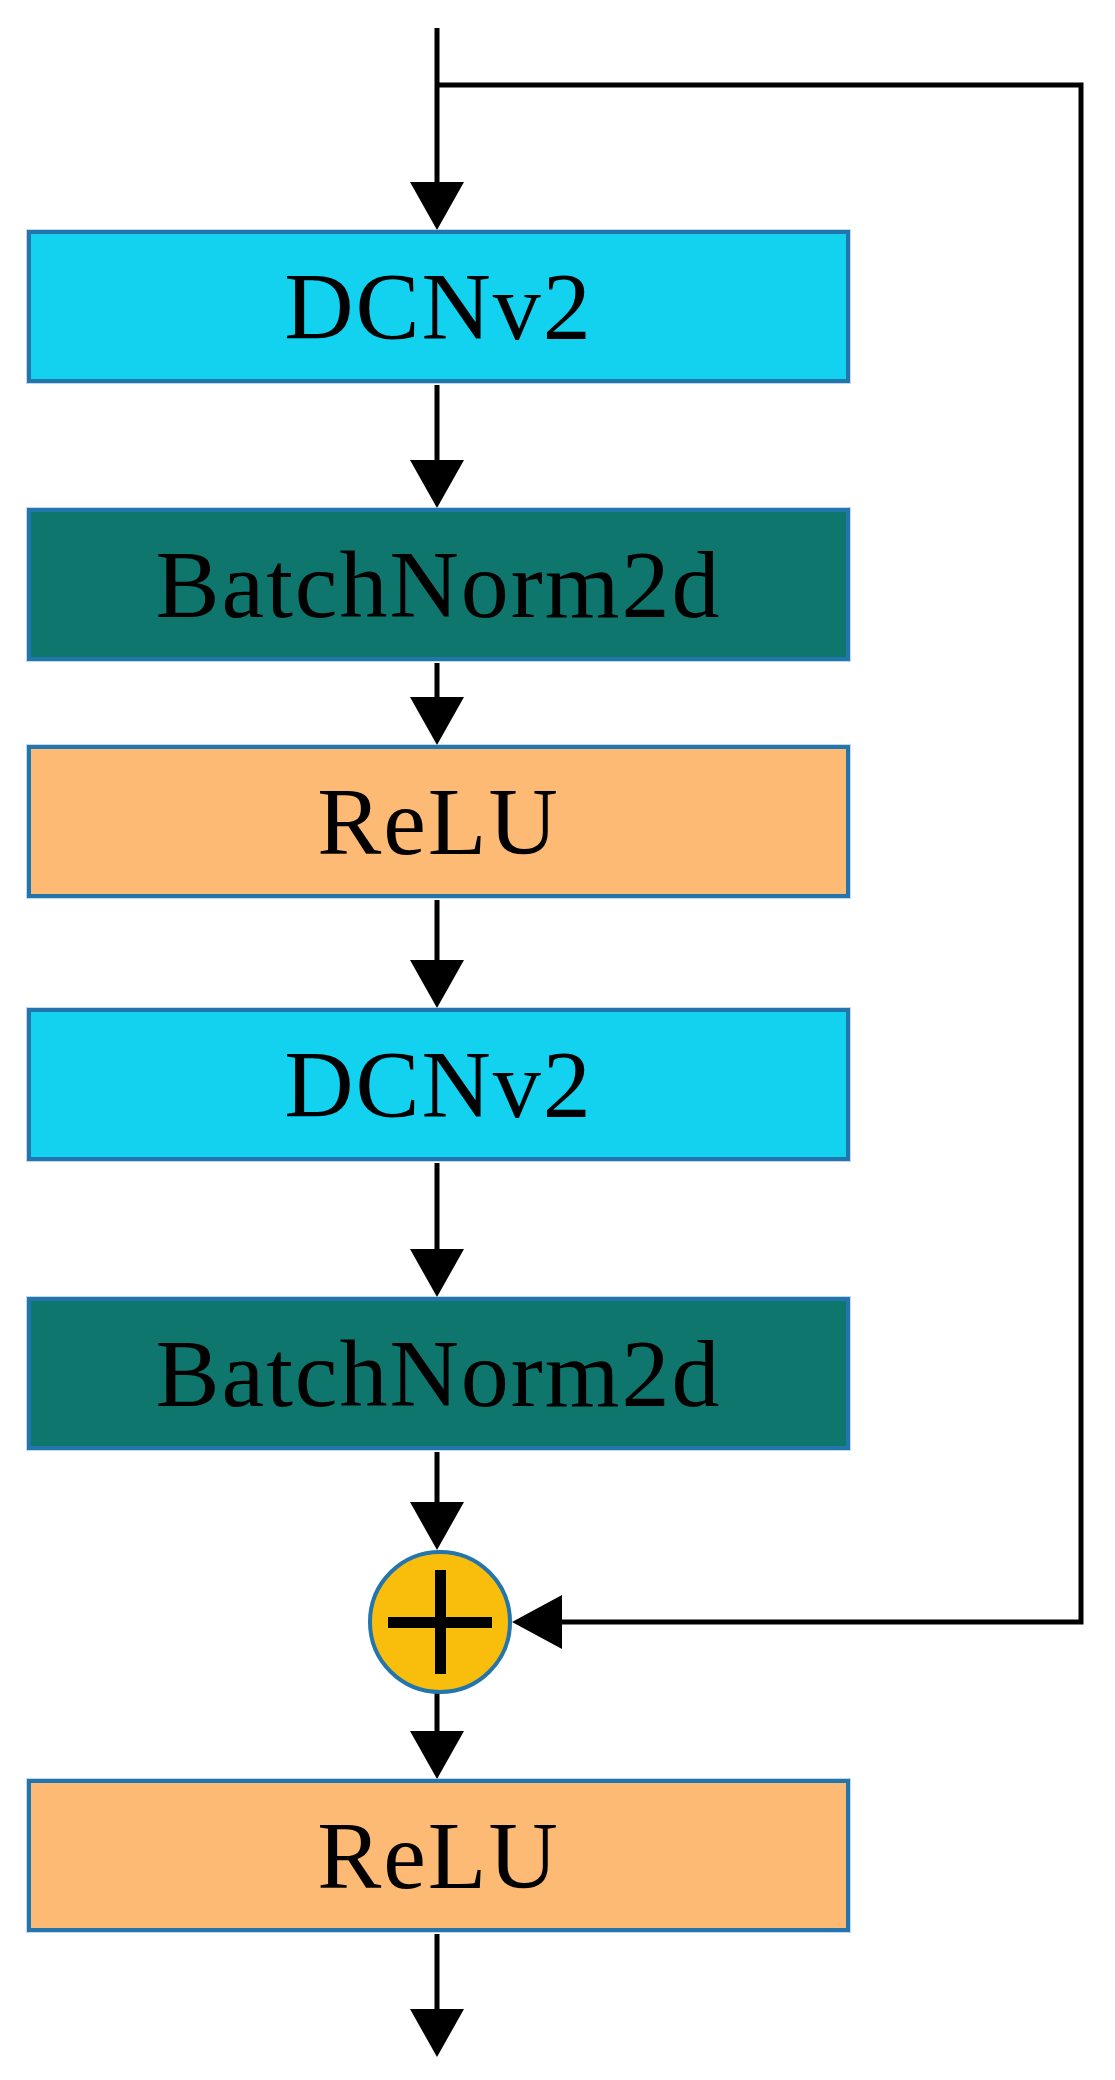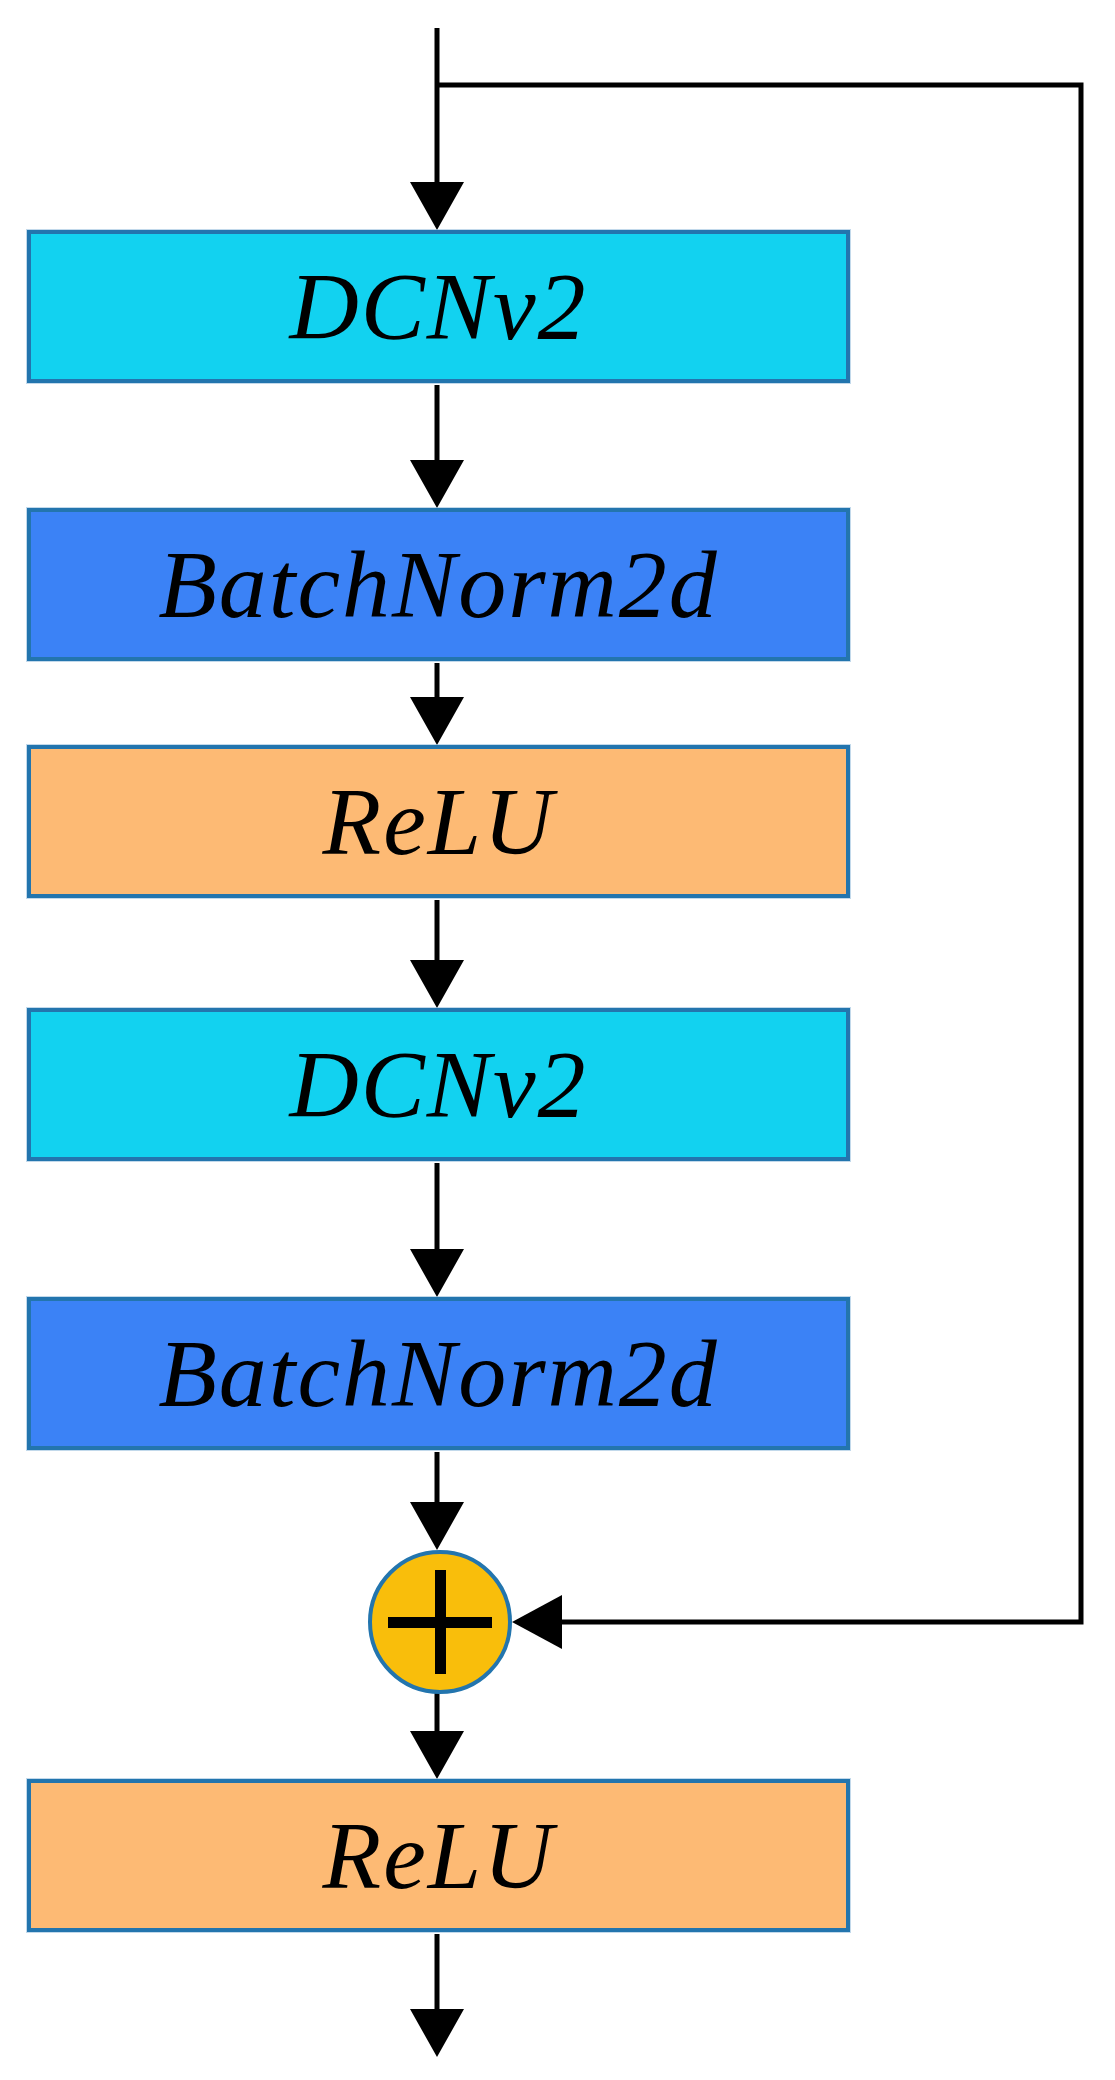--- a/index.html
+++ b/index.html
@@ -2,36 +2,35 @@
 <html><head>
 <meta charset="utf-8">
 <style>
   html,body{margin:0;padding:0;background:#ffffff;}
   .canvas{
     position:relative;
     width:1115px;height:2080px;
     background:#ffffff;
     font-family:"Liberation Serif","DejaVu Serif",serif;
     overflow:hidden;
-    font-style:italic;
   }
   .connectors{
     position:absolute;left:0;top:0;width:1115px;height:2080px;
     pointer-events:none;
   }
   .node{
     position:absolute;
     left:27px;width:815px;height:145px;
     border:4px solid #2375AE;
     display:flex;align-items:center;justify-content:center;
     font-size:96px;letter-spacing:2px;color:#000000;
     box-shadow:0 0 0 1px rgba(120,170,210,.45);
   }
   .fill-cyan{background:#12D2F0;}
-  .fill-red{background:#3b82f6;}
+  .fill-red{background:#0f766e;}
   .fill-green{background:#fdba74;}
   .node-1{top:230px;}
   .node-2{top:508px;}
   .node-3{top:745px;}
   .node-4{top:1008px;}
   .node-5{top:1297px;}
   .node-6{top:1779px;}
   .add-circle{
     position:absolute;
     left:368px;top:1550px;

